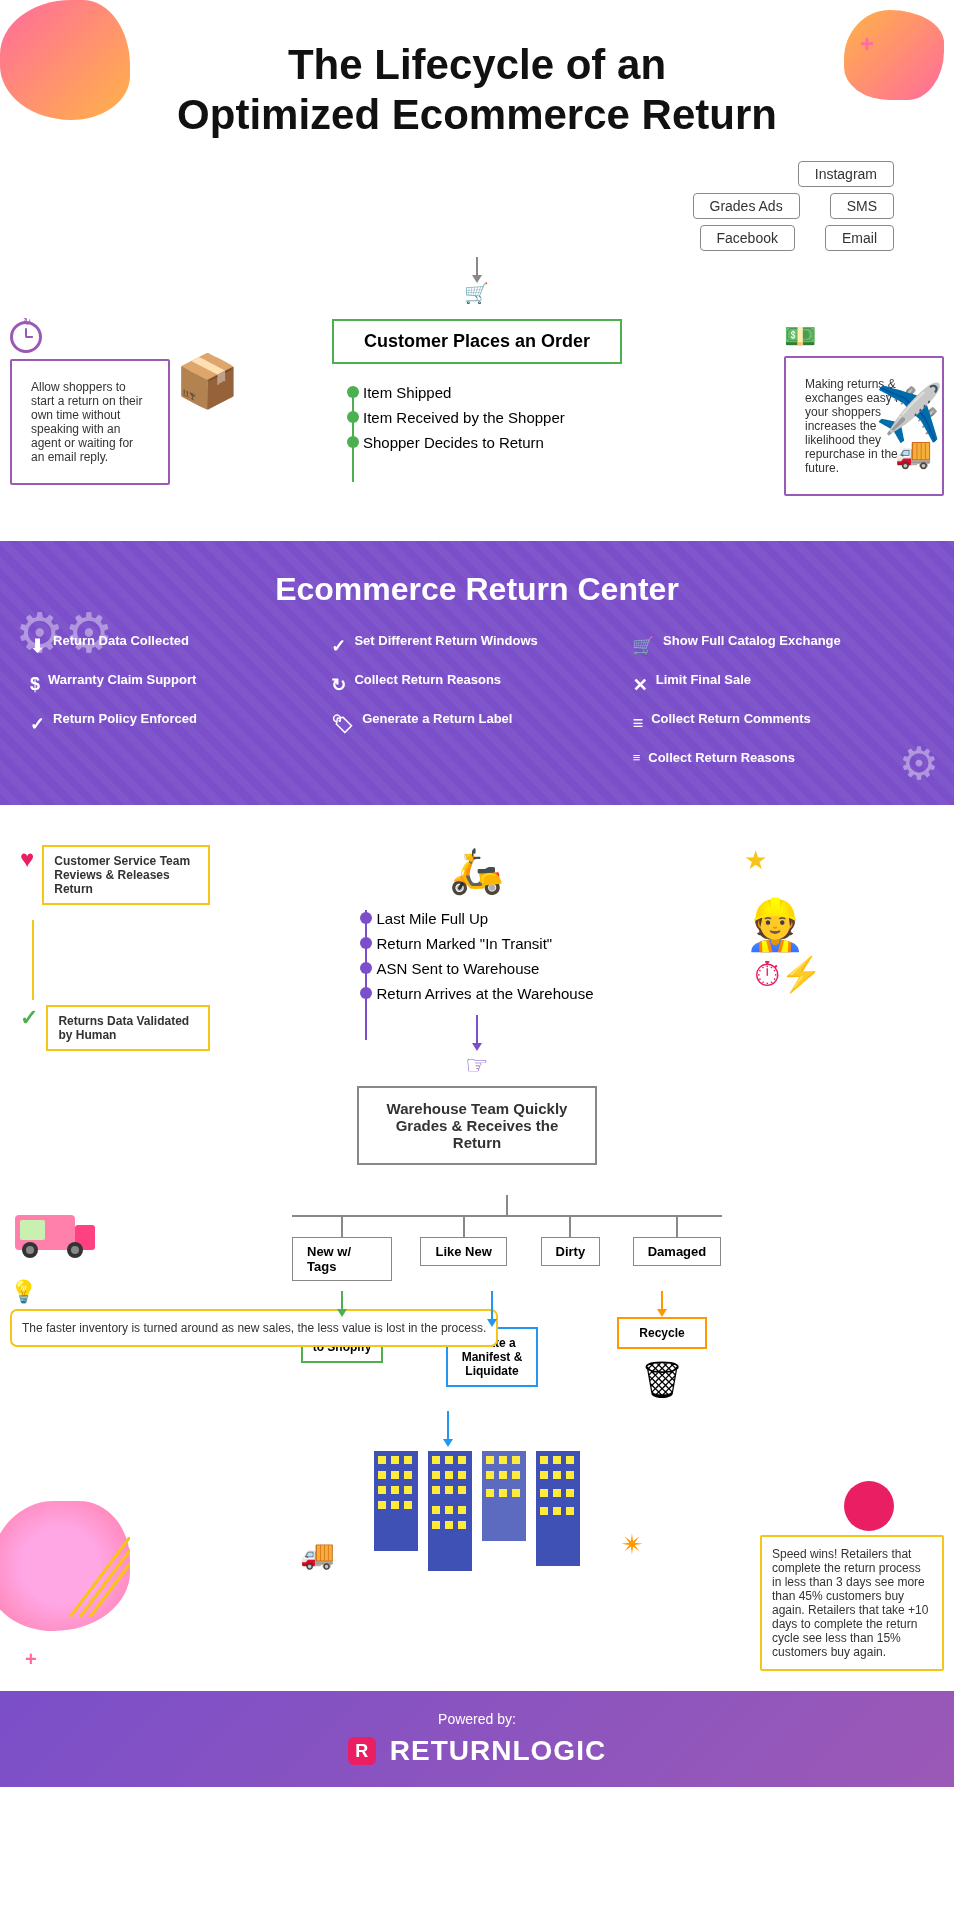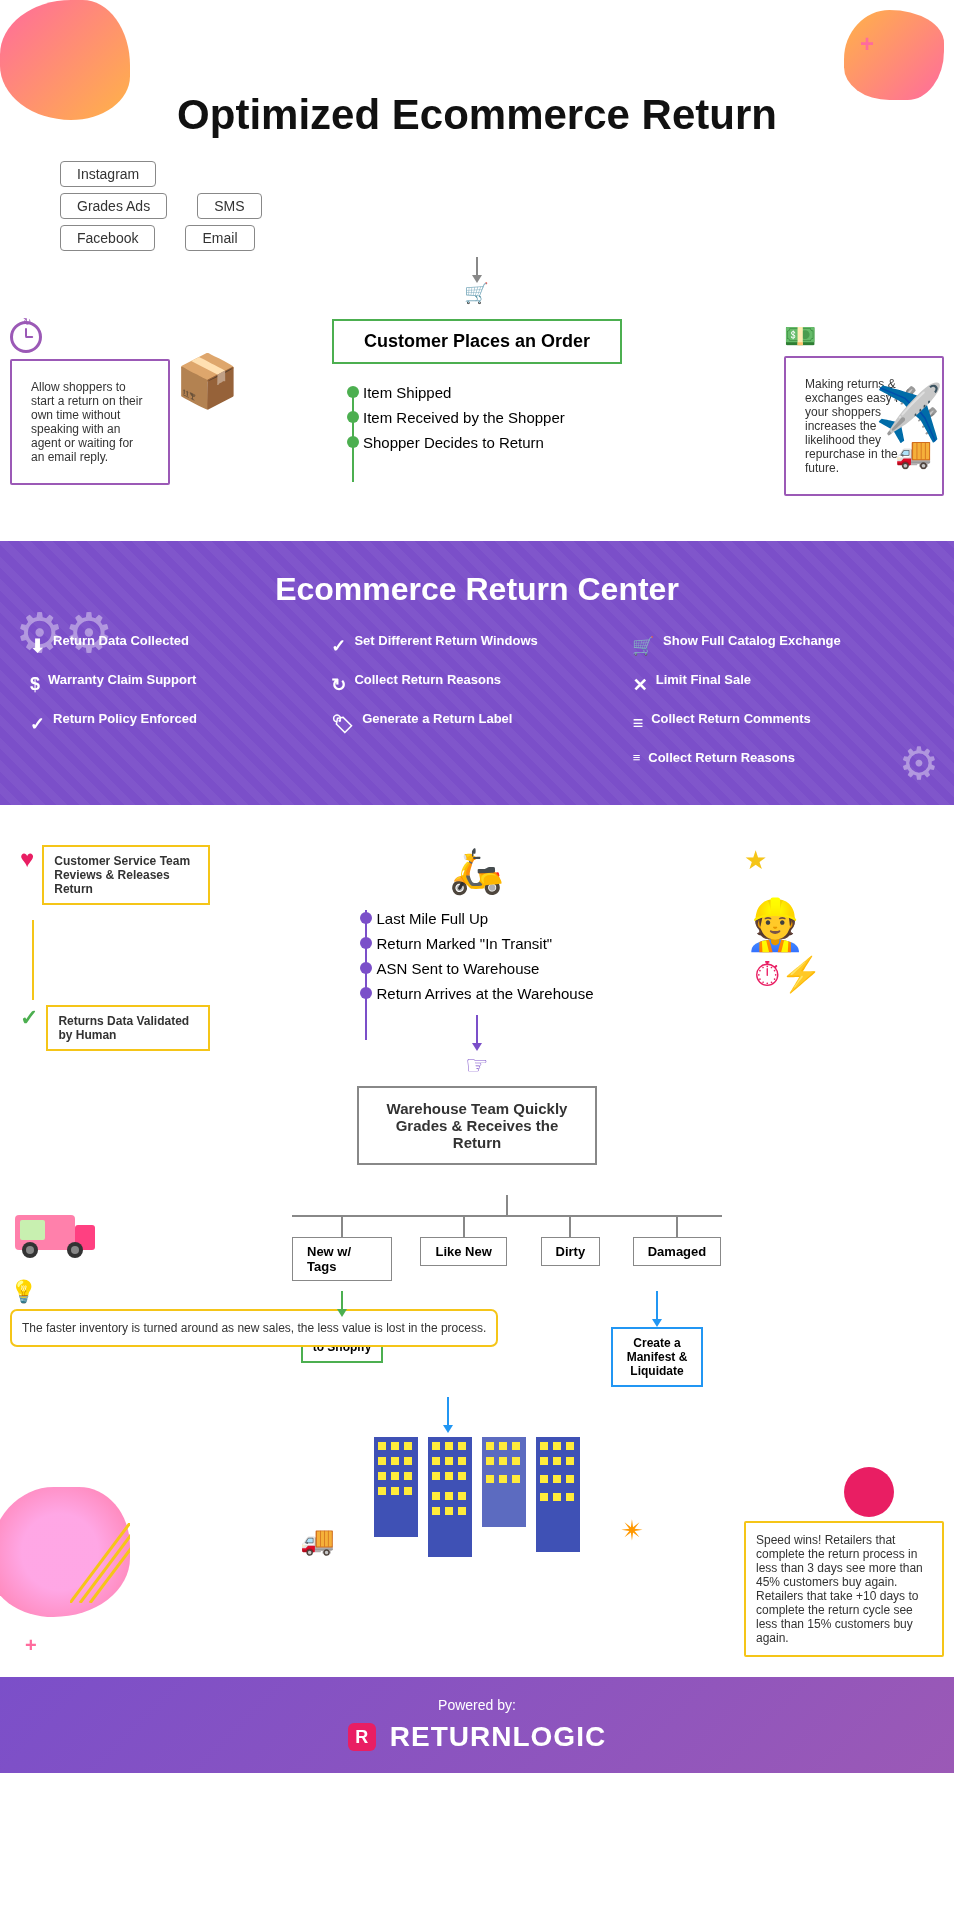--- a/index.html
+++ b/index.html
@@ -38,21 +38,21 @@
     }
     .plus-sign {
       position: absolute;
       color: #ff6b9d;
       font-size: 24px;
       font-weight: bold;
     }
     .channel-row {
       display: flex;
       gap: 30px;
-      justify-content: flex-start;
+      justify-content: flex-end;
       margin-bottom: 6px;
     }
     .channel-box {
       border: 1.5px solid #888;
       padding: 4px 16px;
       border-radius: 4px;
       font-size: 14px;
       color: #333;
     }
 
@@ -260,21 +260,21 @@
       min-height: 380px;
     }
   </style>
 </head>
 <body>
 
 <div class="header big-section">
   <div class="blob-top-left"></div>
   <div class="blob-top-right"></div>
   <h1>
-    <br>
+    <span>The Lifecycle of an</span><br>
     <span>Optimized Ecommerce Return</span>
   </h1>
   <span class="plus-sign" style="right:80px; top:30px;">+</span>
 </div>
 
 <div class="order-area">
 
   <div style="text-align:center; position:relative; z-index:2;">
     <div class="channel-row">
       <div class="channel-box">Instagram</div>
@@ -535,20 +535,28 @@
         </div>
       </div>
 
       <div style="display:flex;flex-direction:column;align-items:center;width:130px;margin-left:-10px;">
         <div class="arrow-blue"></div>
         <div style="border:2px solid #2196F3;padding:7px 14px;font-size:12px;font-weight:bold;text-align:center;margin-top:6px;">
           Create a<br>Manifest &amp;<br>Liquidate
         </div>
       </div>
 
+      <div style="display:flex;flex-direction:column;align-items:center;width:120px;">
+        <div class="arrow-orange"></div>
+        <div style="border:2px solid #ff9800;padding:7px 20px;font-size:12px;font-weight:bold;text-align:center;margin-top:6px;">
+          Recycle
+        </div>
+
+        <div style="font-size:36px;margin-top:10px;">🗑</div>
+      </div>
     </div>
   </div>
 </div>
 
 <div style="padding:10px 20px 20px;position:relative;min-height:280px;">
 
   <div style="position:absolute;left:-10px;bottom:60px;width:140px;height:130px;background:radial-gradient(circle,#ff9de2 40%,#ff6b9d 100%);border-radius:50% 40% 60% 50% / 60% 50% 50% 40%;opacity:0.9;z-index:0;"></div>
 
   <div style="position:absolute;left:70px;bottom:70px;z-index:1;">
     <svg width="60" height="80">
@@ -631,21 +639,21 @@
     </svg>
   </div>
 
   <div style="position:absolute;left:300px;bottom:120px;font-size:28px;">🚚</div>
 
   <div style="position:absolute;right:310px;bottom:130px;font-size:28px;color:#ff9800;">✴</div>
 
   <div style="position:absolute;right:20px;bottom:80px;width:70px;height:70px;background:#e91e63;border-radius:50%;z-index:0;"></div>
   <div style="position:absolute;right:60px;bottom:160px;width:50px;height:50px;background:#e91e63;border-radius:50%;z-index:0;"></div>
 
-  <div style="position:absolute;right:10px;bottom:20px;width:200px;z-index:2;">
+  <div style="position:absolute;right:10px;bottom:20px;width:184px;z-index:2;">
     <div class="info-note">
       <span>Speed wins! Retailers that complete the return process in less than 3 days see more than 45% customers buy again. Retailers that take +10 days to complete the return cycle see less than 15% customers buy again.</span>
     </div>
   </div>
 
   <div style="position:absolute;left:25px;bottom:20px;color:#ff6b9d;font-size:20px;font-weight:bold;">+</div>
 </div>
 
 <div class="footer">
   <div style="font-size:14px;margin-bottom:8px;">

